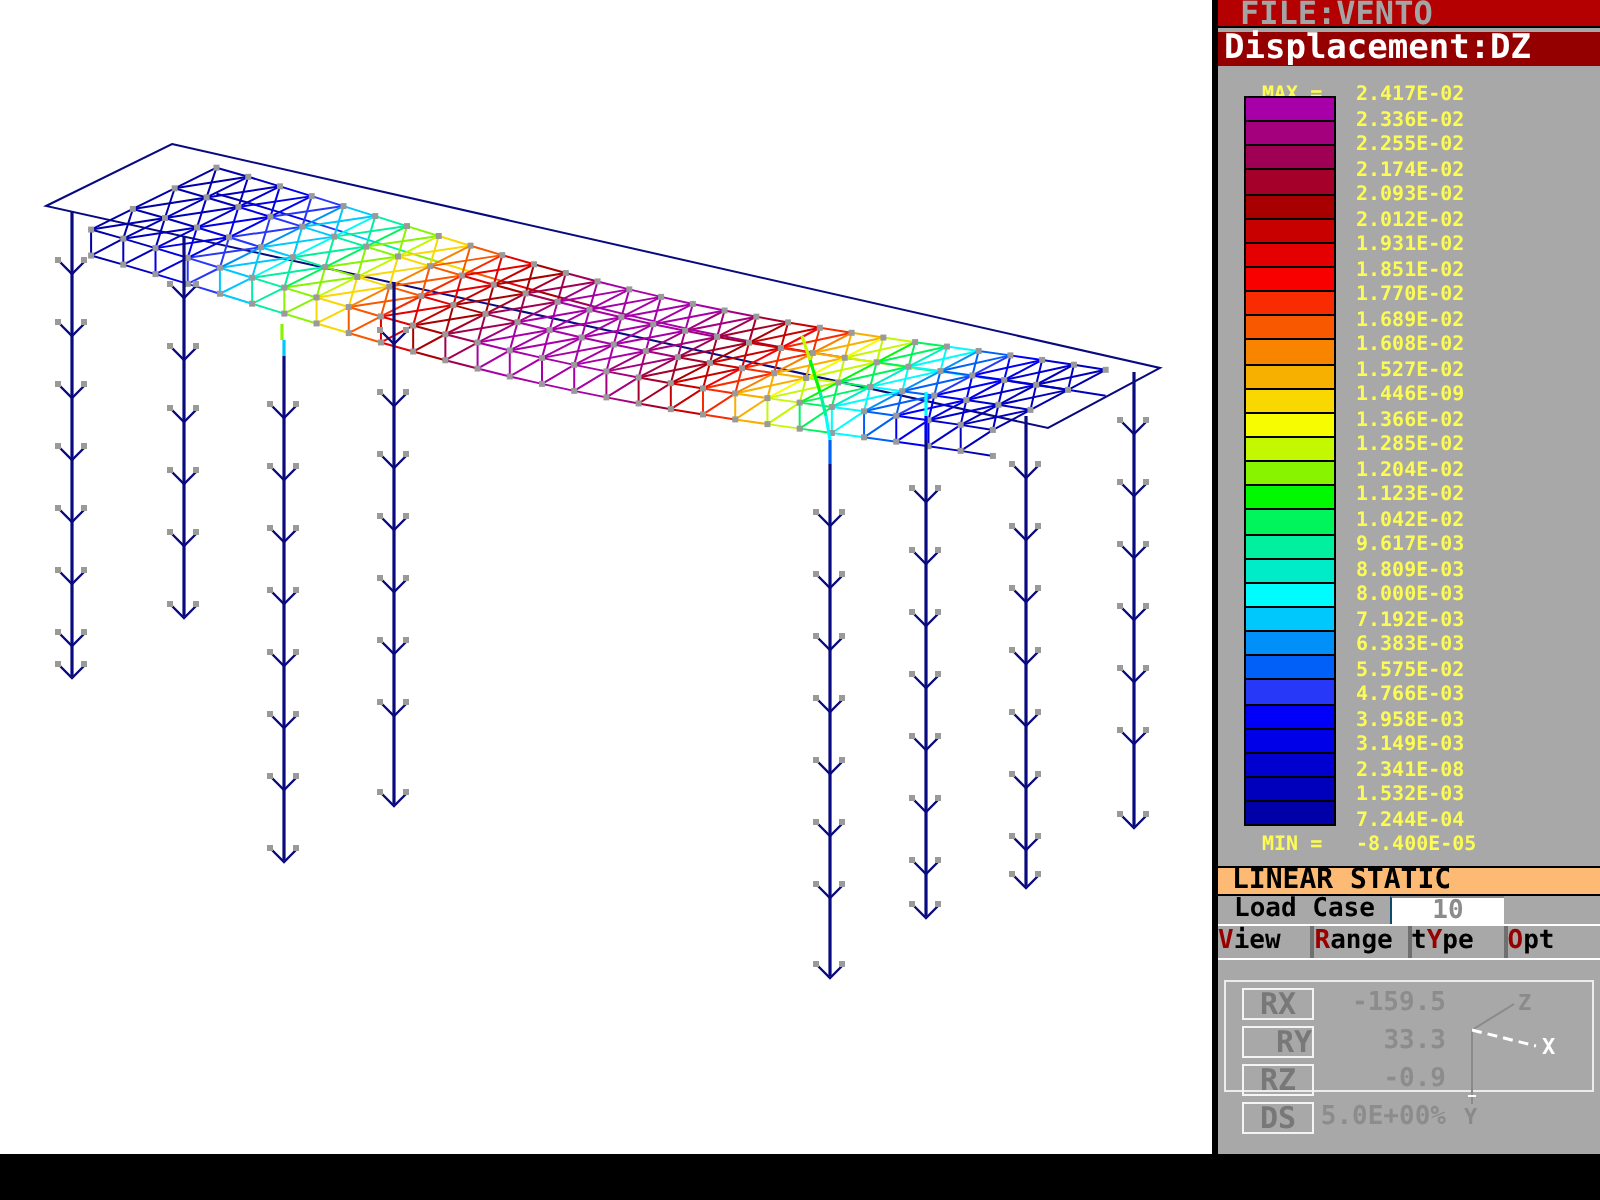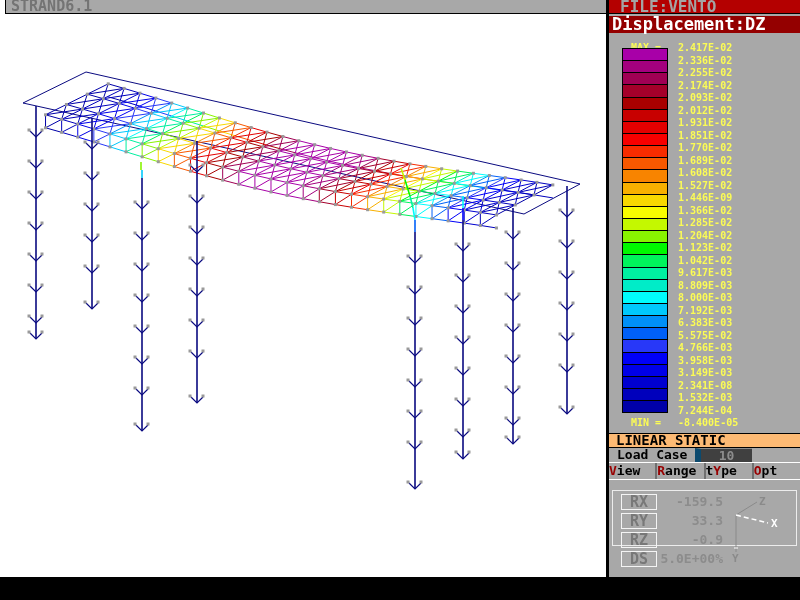--- a/index.html
+++ b/index.html
@@ -33,21 +33,21 @@
   .legend-prefix{position:absolute;left:22px;font-size:10px;line-height:12px;}
 
   
   #linearbar{position:absolute;left:0;top:433px;width:191px;height:15px;box-sizing:border-box;
     background:#fdba74;border-top:1px solid #000;border-bottom:1px solid #000;
     color:#000;font-size:14px;line-height:13px;padding-left:7px;}
   #loadrow{position:absolute;left:0;top:448px;width:210px;height:15px;box-sizing:border-box;
     border-bottom:1px solid #FFF;color:#000;font-size:13px;line-height:14px;}
   #loadrow .lbl{position:absolute;left:8px;top:0;}
   #loadval{position:absolute;left:86px;top:0px;width:57px;height:14px;box-sizing:border-box;
-    background:#404040;border-left:6px solid #0c4a6e;border-top:1px solid #8C8C8C;
+    background:#ffffff;border-left:1px solid #0c4a6e;border-top:1px solid #8C8C8C;
     color:#8C8C8C;text-align:center;font-size:13px;line-height:13px;}
   #menurow{position:absolute;left:0;top:463px;width:191px;height:17px;box-sizing:border-box;
     display:flex;border-bottom:1px solid #FFF;}
   .menu-btn{flex:1;text-align:left;font-size:13px;line-height:16px;color:#000;cursor:default;}
   .menu-btn + .menu-btn{border-left:2px solid #707070;}
 
   
   #statusbox{position:absolute;left:3px;top:490px;width:185px;height:56px;box-sizing:border-box;
     border:1px solid #ECECEC;}
   .st-lblbox{position:absolute;left:8px;width:36px;height:16px;box-sizing:border-box;
@@ -894,23 +894,20 @@
           <polyline points="561,366 567,372 573,366" fill="none" stroke="#0A0A80" stroke-width="1.2"></polyline>
           <rect x="558.5" y="363.5" width="3" height="3" fill="#9A9A9A"></rect>
           <rect x="571.5" y="363.5" width="3" height="3" fill="#9A9A9A"></rect>
           <polyline points="561,408 567,414 573,408" fill="none" stroke="#0A0A80" stroke-width="1.2"></polyline>
           <rect x="558.5" y="405.5" width="3" height="3" fill="#9A9A9A"></rect>
           <rect x="571.5" y="405.5" width="3" height="3" fill="#9A9A9A"></rect>
         </g>
       </svg>
   </div>
 
-  <div id="titlebar">
-    <span>STRAND6.1</span>
-  </div>
 
   <div id="panel">
     <div id="dispbar">
       <span>Displacement:DZ</span>
     </div>
     <div id="filebar">
       <span>FILE:VENTO</span>
     </div>
 
     <span class="legend-prefix" style="top: 42px; color: rgb(252, 252, 84);">MAX =</span>
@@ -993,21 +990,21 @@
     <div id="menurow">
         <div class="menu-btn"><span style="color: rgb(152, 0, 0);">V</span><span>iew</span></div>
         <div class="menu-btn"><span style="color: rgb(152, 0, 0);">R</span><span>ange</span></div>
         <div class="menu-btn"><span>t</span><span style="color: rgb(152, 0, 0);">Y</span><span>pe</span></div>
         <div class="menu-btn"><span style="color: rgb(152, 0, 0);">O</span><span>pt</span></div>
       </div>
 
     <div id="statusbox">
         <div class="st-lblbox" style="top: 3px;">RX</div>
         <div class="st-val" style="top: 3px;">-159.5</div>
-        <div class="st-lblbox" style="top: 22px;">RY</div>
+        <div class="st-lblbox" style="top: 22px; text-align: right;">RY</div>
         <div class="st-val" style="top: 22px;">33.3</div>
         <div class="st-lblbox" style="top: 41px;">RZ</div>
         <div class="st-val" style="top: 41px;">-0.9</div>
         <div class="st-lblbox" style="top: 60px;">DS</div>
         <div class="st-val" style="top: 60px;">5.0E+00%</div>
       </div>
 
     <svg id="triad" width="88" height="84" viewBox="0 0 88 84">
       <line x1="23" y1="27" x2="44" y2="14" stroke="#8A8A8A" stroke-width="1"></line>
       <line x1="23" y1="27" x2="23" y2="64" stroke="#8A8A8A" stroke-width="1"></line>

